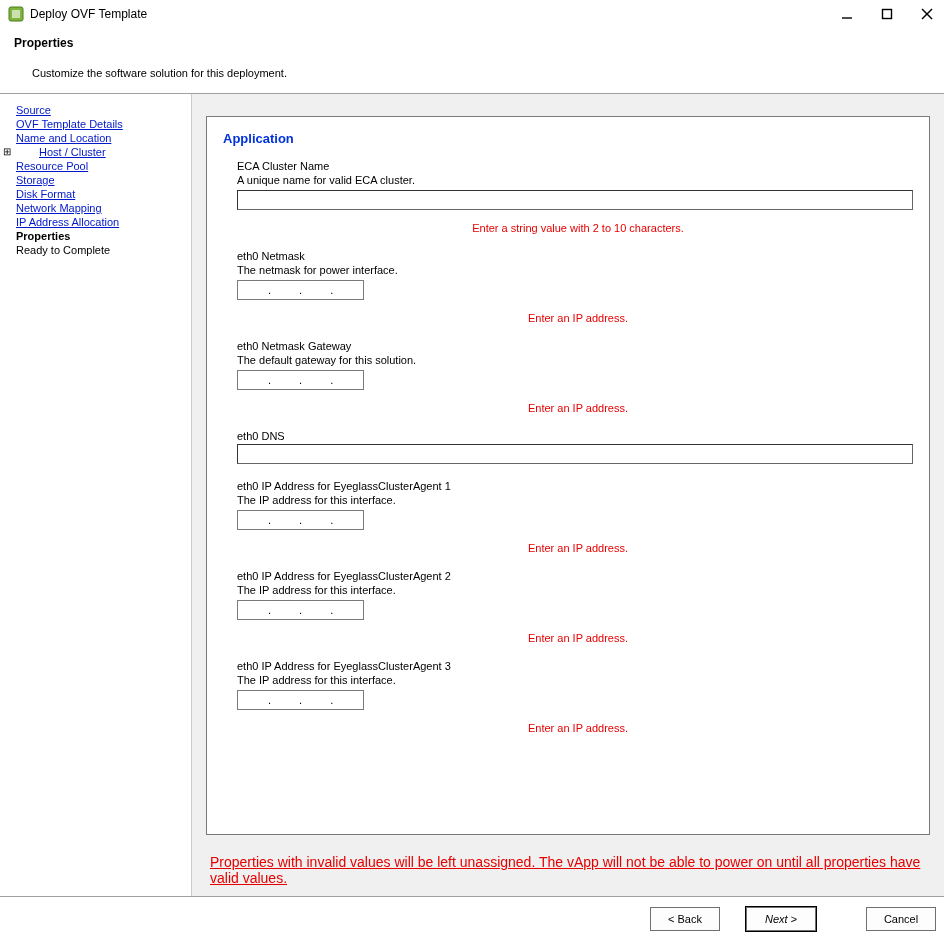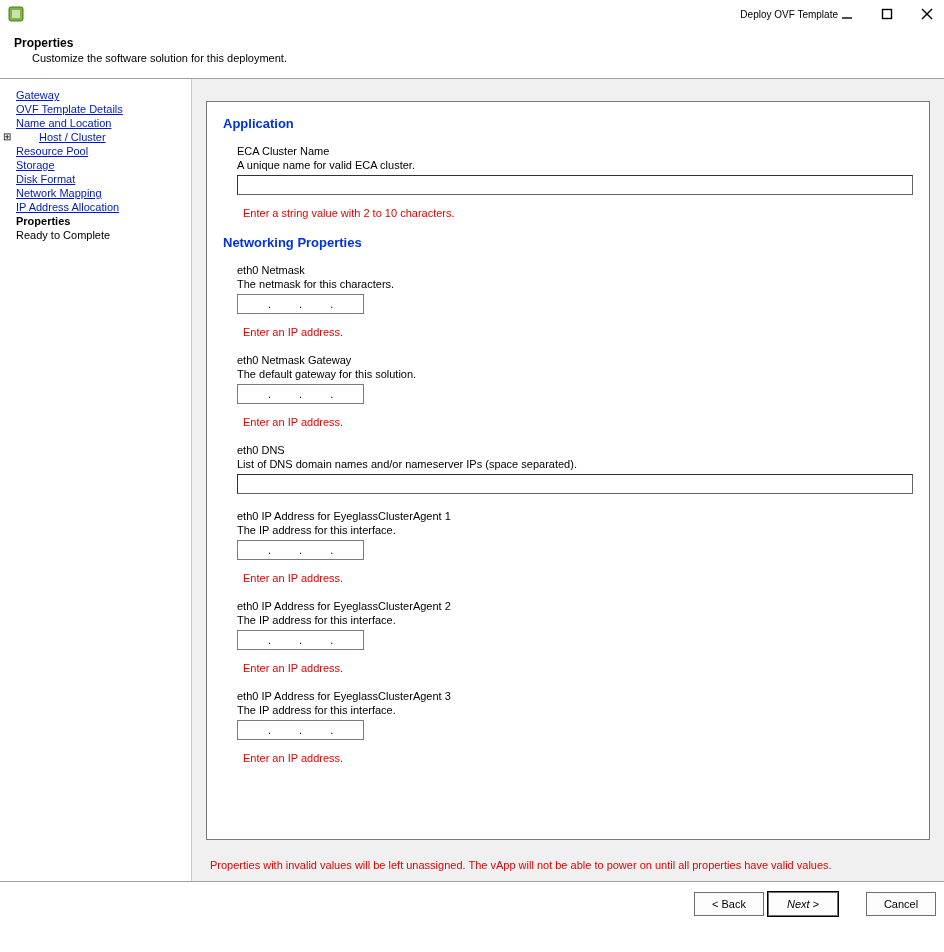--- a/index.html
+++ b/index.html
@@ -21,22 +21,21 @@
   height: 28px;
   background: #fff;
 }
 .titlebar .app-icon {
   width: 16px;
   height: 16px;
   margin-right: 6px;
 }
 .titlebar .title-text {
   flex: 1;
-  font-size: 10px;
-  text-align: right;
+  font-size: 12px;
 }
 .titlebar .win-controls {
   display: flex;
   gap: 22px;
   align-items: center;
 }
 .titlebar .win-btn {
   width: 18px;
   height: 18px;
   display: flex;
@@ -47,21 +46,21 @@
 .header-section {
   padding: 8px 14px 14px 14px;
 }
 .header-title {
   font-weight: bold;
   font-size: 12px;
 }
 .header-subtitle {
   padding-left: 18px;
   font-size: 11px;
-  margin-top: 2px;
+  margin-top: 17px;
 }
 .divider {
   height: 1px;
   background: #a0a0a0;
   margin: 0;
 }
 .body-area {
   display: flex;
   height: 802px;
 }
@@ -158,34 +157,36 @@
   text-align: center;
 }
 .ip-seg span.dot {
   padding: 0 2px;
 }
 .field-warning {
   color: #e60000;
   font-size: 11px;
   margin-top: 12px;
   margin-left: 6px;
+  text-align: center;
 }
 .footer-warning {
   color: #e60000;
-  font-size: 11px;
+  font-size: 14px;
   margin-top: 19px;
   padding: 0 4px;
+  text-decoration: underline;
 }
 .button-bar {
   height: 44px;
   display: flex;
   justify-content: flex-end;
   align-items: center;
   padding: 0 8px;
-  gap: 4px;
+  gap: 26px;
   border-top: 1px solid #a0a0a0;
 }
 .btn {
   min-width: 70px;
   height: 24px;
   background: #fdfdfd;
   border: 1px solid #707070;
   font-family: inherit;
   font-size: 11px;
   cursor: pointer;
@@ -229,21 +230,21 @@
 <div class="header-section">
   <div class="header-title">Properties</div>
   <div class="header-subtitle">Customize the software solution for this deployment.</div>
 </div>
 
 <div class="divider"></div>
 
 <div class="body-area">
 
   <div class="sidebar">
-    <a class="sidebar-item">Gateway</a>
+    <a class="sidebar-item">Source</a>
     <a class="sidebar-item">OVF Template Details</a>
     <a class="sidebar-item">Name and Location</a>
     <a class="sidebar-item hostcluster">Host / Cluster</a>
     <a class="sidebar-item">Resource Pool</a>
     <a class="sidebar-item">Storage</a>
     <a class="sidebar-item">Disk Format</a>
     <a class="sidebar-item">Network Mapping</a>
     <a class="sidebar-item">IP Address Allocation</a>
     <span class="sidebar-item current">Properties</span>
     <span class="sidebar-item disabled">Ready to Complete</span>
@@ -253,25 +254,24 @@
     <div class="content-panel">
 
       <div class="section-header">Application</div>
       <div class="field-block">
         <div class="field-label">ECA Cluster Name</div>
         <div class="field-desc">A unique name for valid ECA cluster.</div>
         <input class="field-input-full" type="text" value="" style="">
         <div class="field-warning">Enter a string value with 2 to 10 characters.</div>
       </div>
 
-      <div class="section-header">Networking Properties</div>
 
       <div class="field-block">
         <div class="field-label">eth0 Netmask</div>
-        <div class="field-desc">The netmask for this characters.</div>
+        <div class="field-desc">The netmask for power interface.</div>
         <div class="ip-seg">
             <span class="oct"></span>
             <span class="dot">.</span>
             <span class="oct"></span>
             <span class="dot">.</span>
             <span class="oct"></span>
             <span class="dot">.</span>
             <span class="oct"></span>
           </div>
         <div class="field-warning">Enter an IP address.</div>
@@ -287,21 +287,20 @@
             <span class="dot">.</span>
             <span class="oct"></span>
             <span class="dot">.</span>
             <span class="oct"></span>
           </div>
         <div class="field-warning">Enter an IP address.</div>
       </div>
 
       <div class="field-block">
         <div class="field-label">eth0 DNS</div>
-        <div class="field-desc">List of DNS domain names and/or nameserver IPs (space separated).</div>
         <input class="field-input-full" type="text" value="" style="">
       </div>
 
       <div class="field-block">
         <div class="field-label">eth0 IP Address for EyeglassClusterAgent 1</div>
         <div class="field-desc">The IP address for this interface.</div>
         <div class="ip-seg">
             <span class="oct"></span>
             <span class="dot">.</span>
             <span class="oct"></span>

